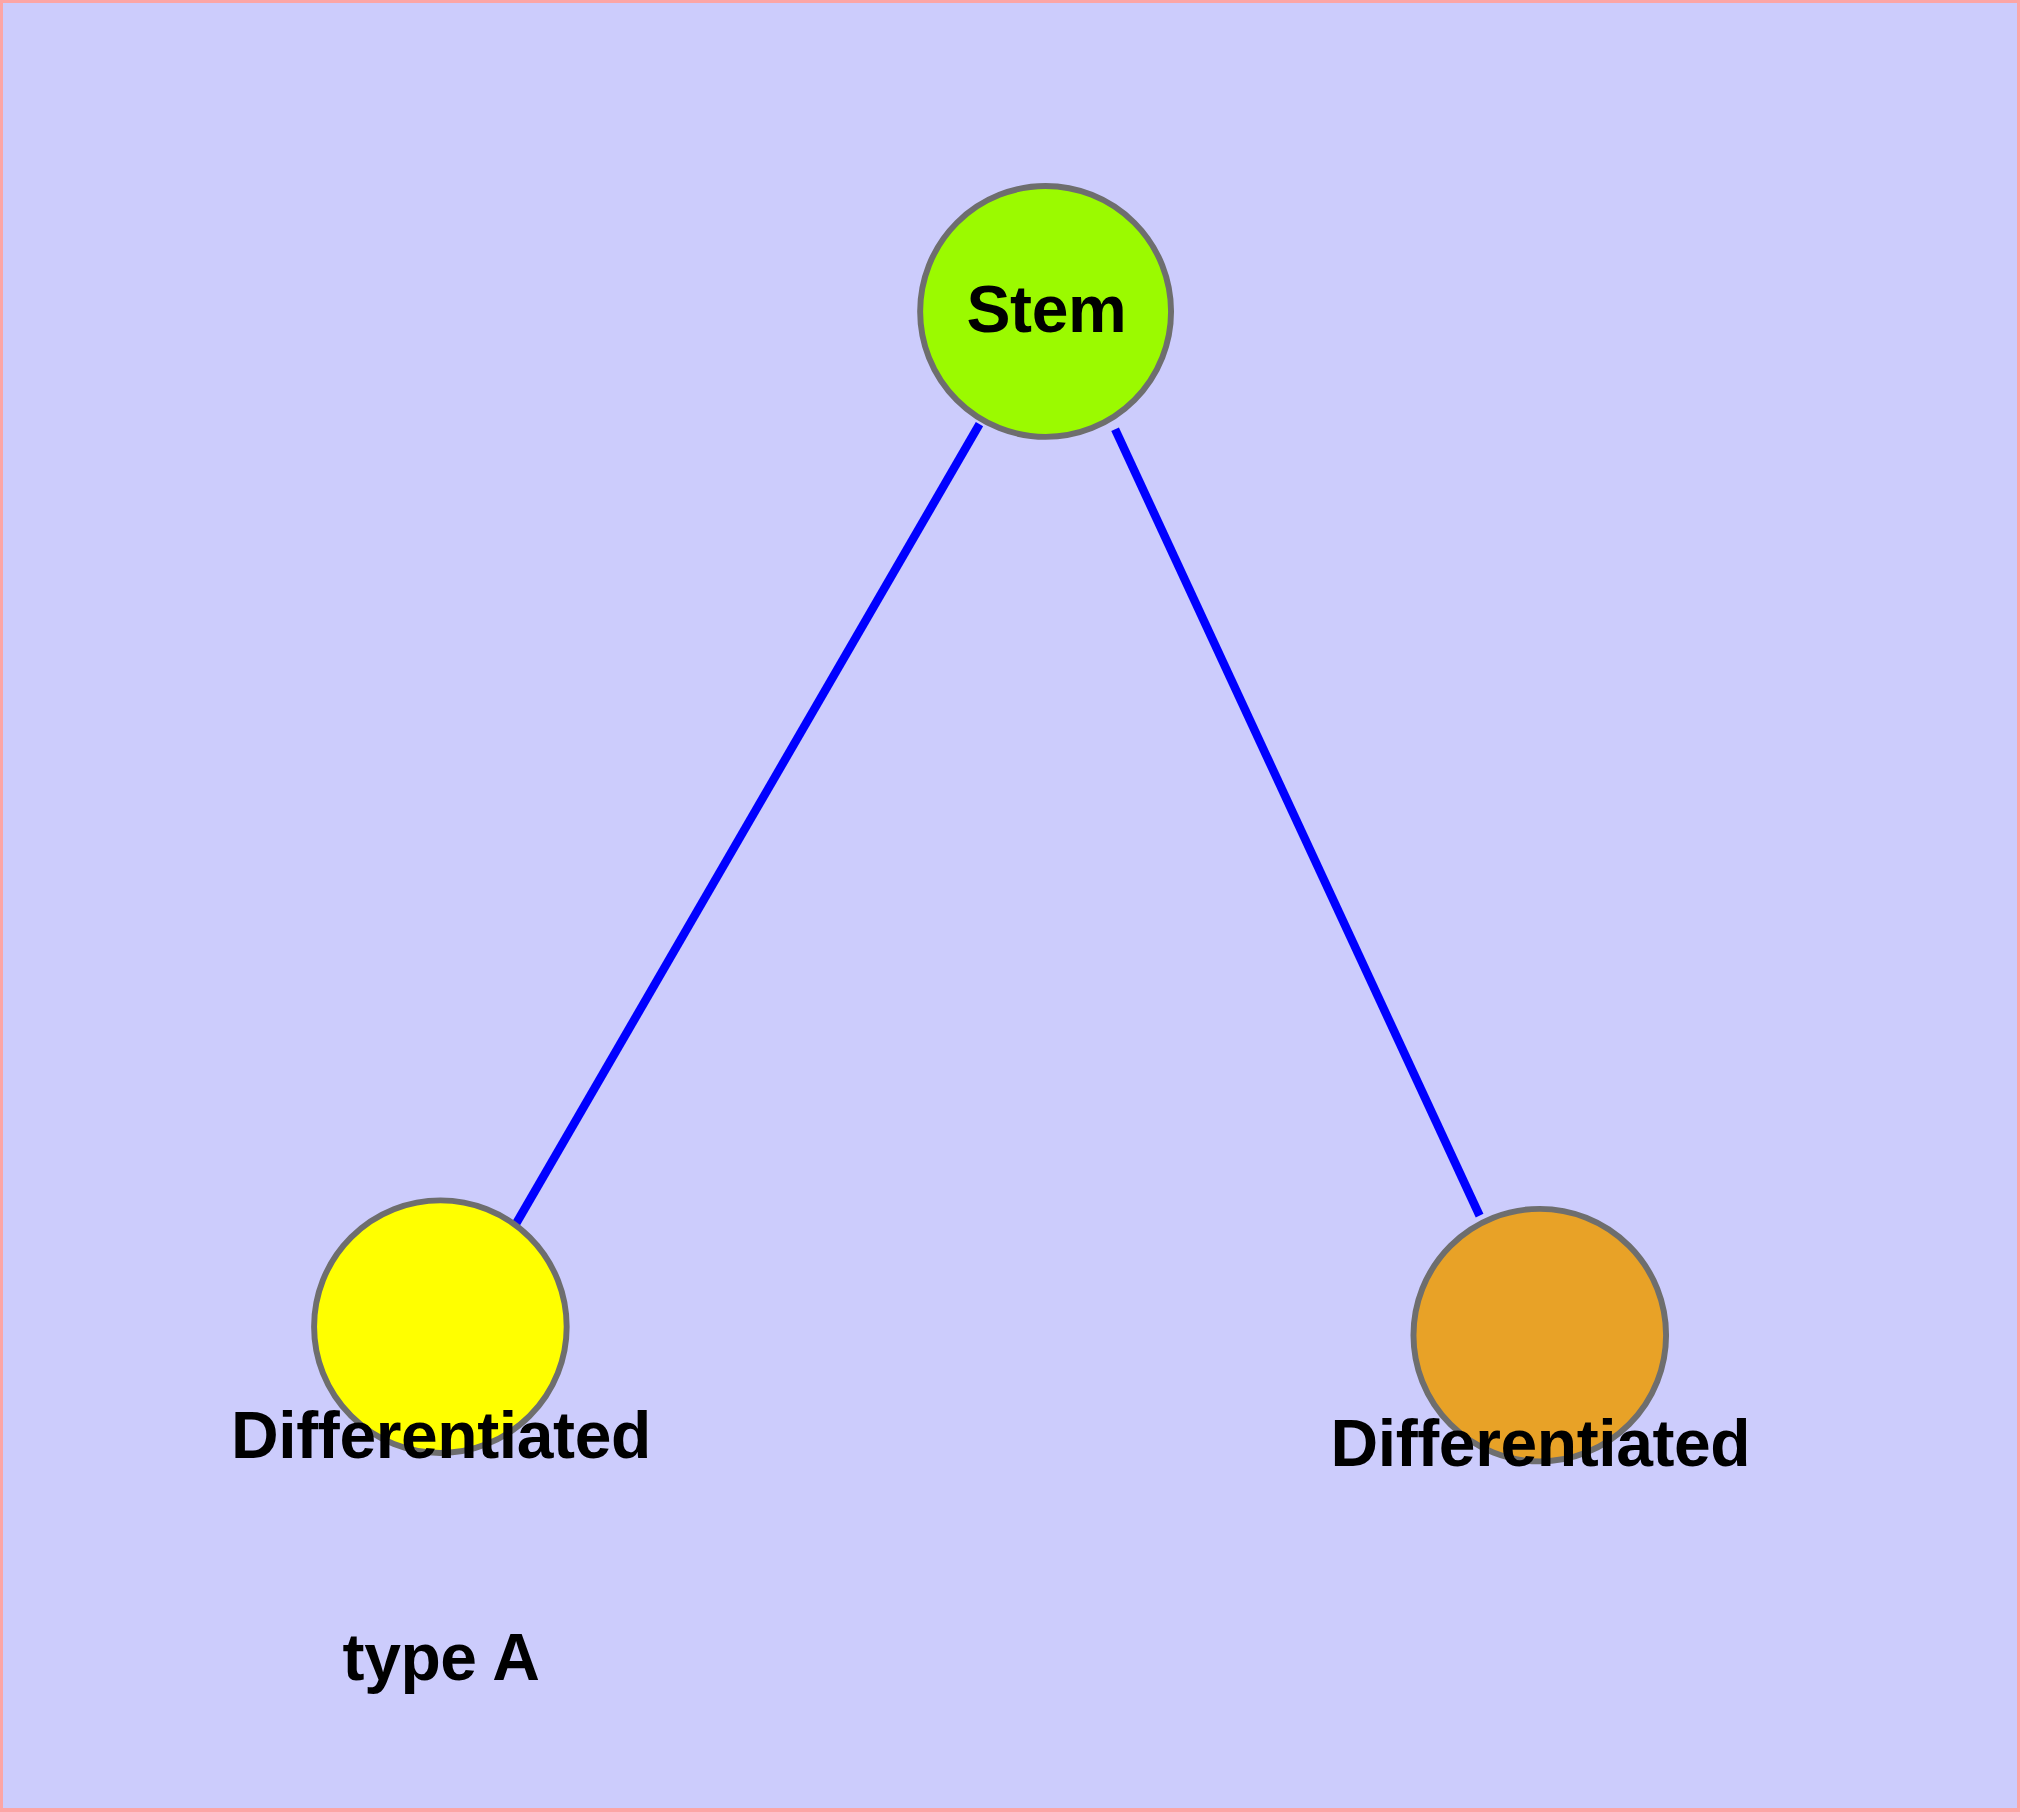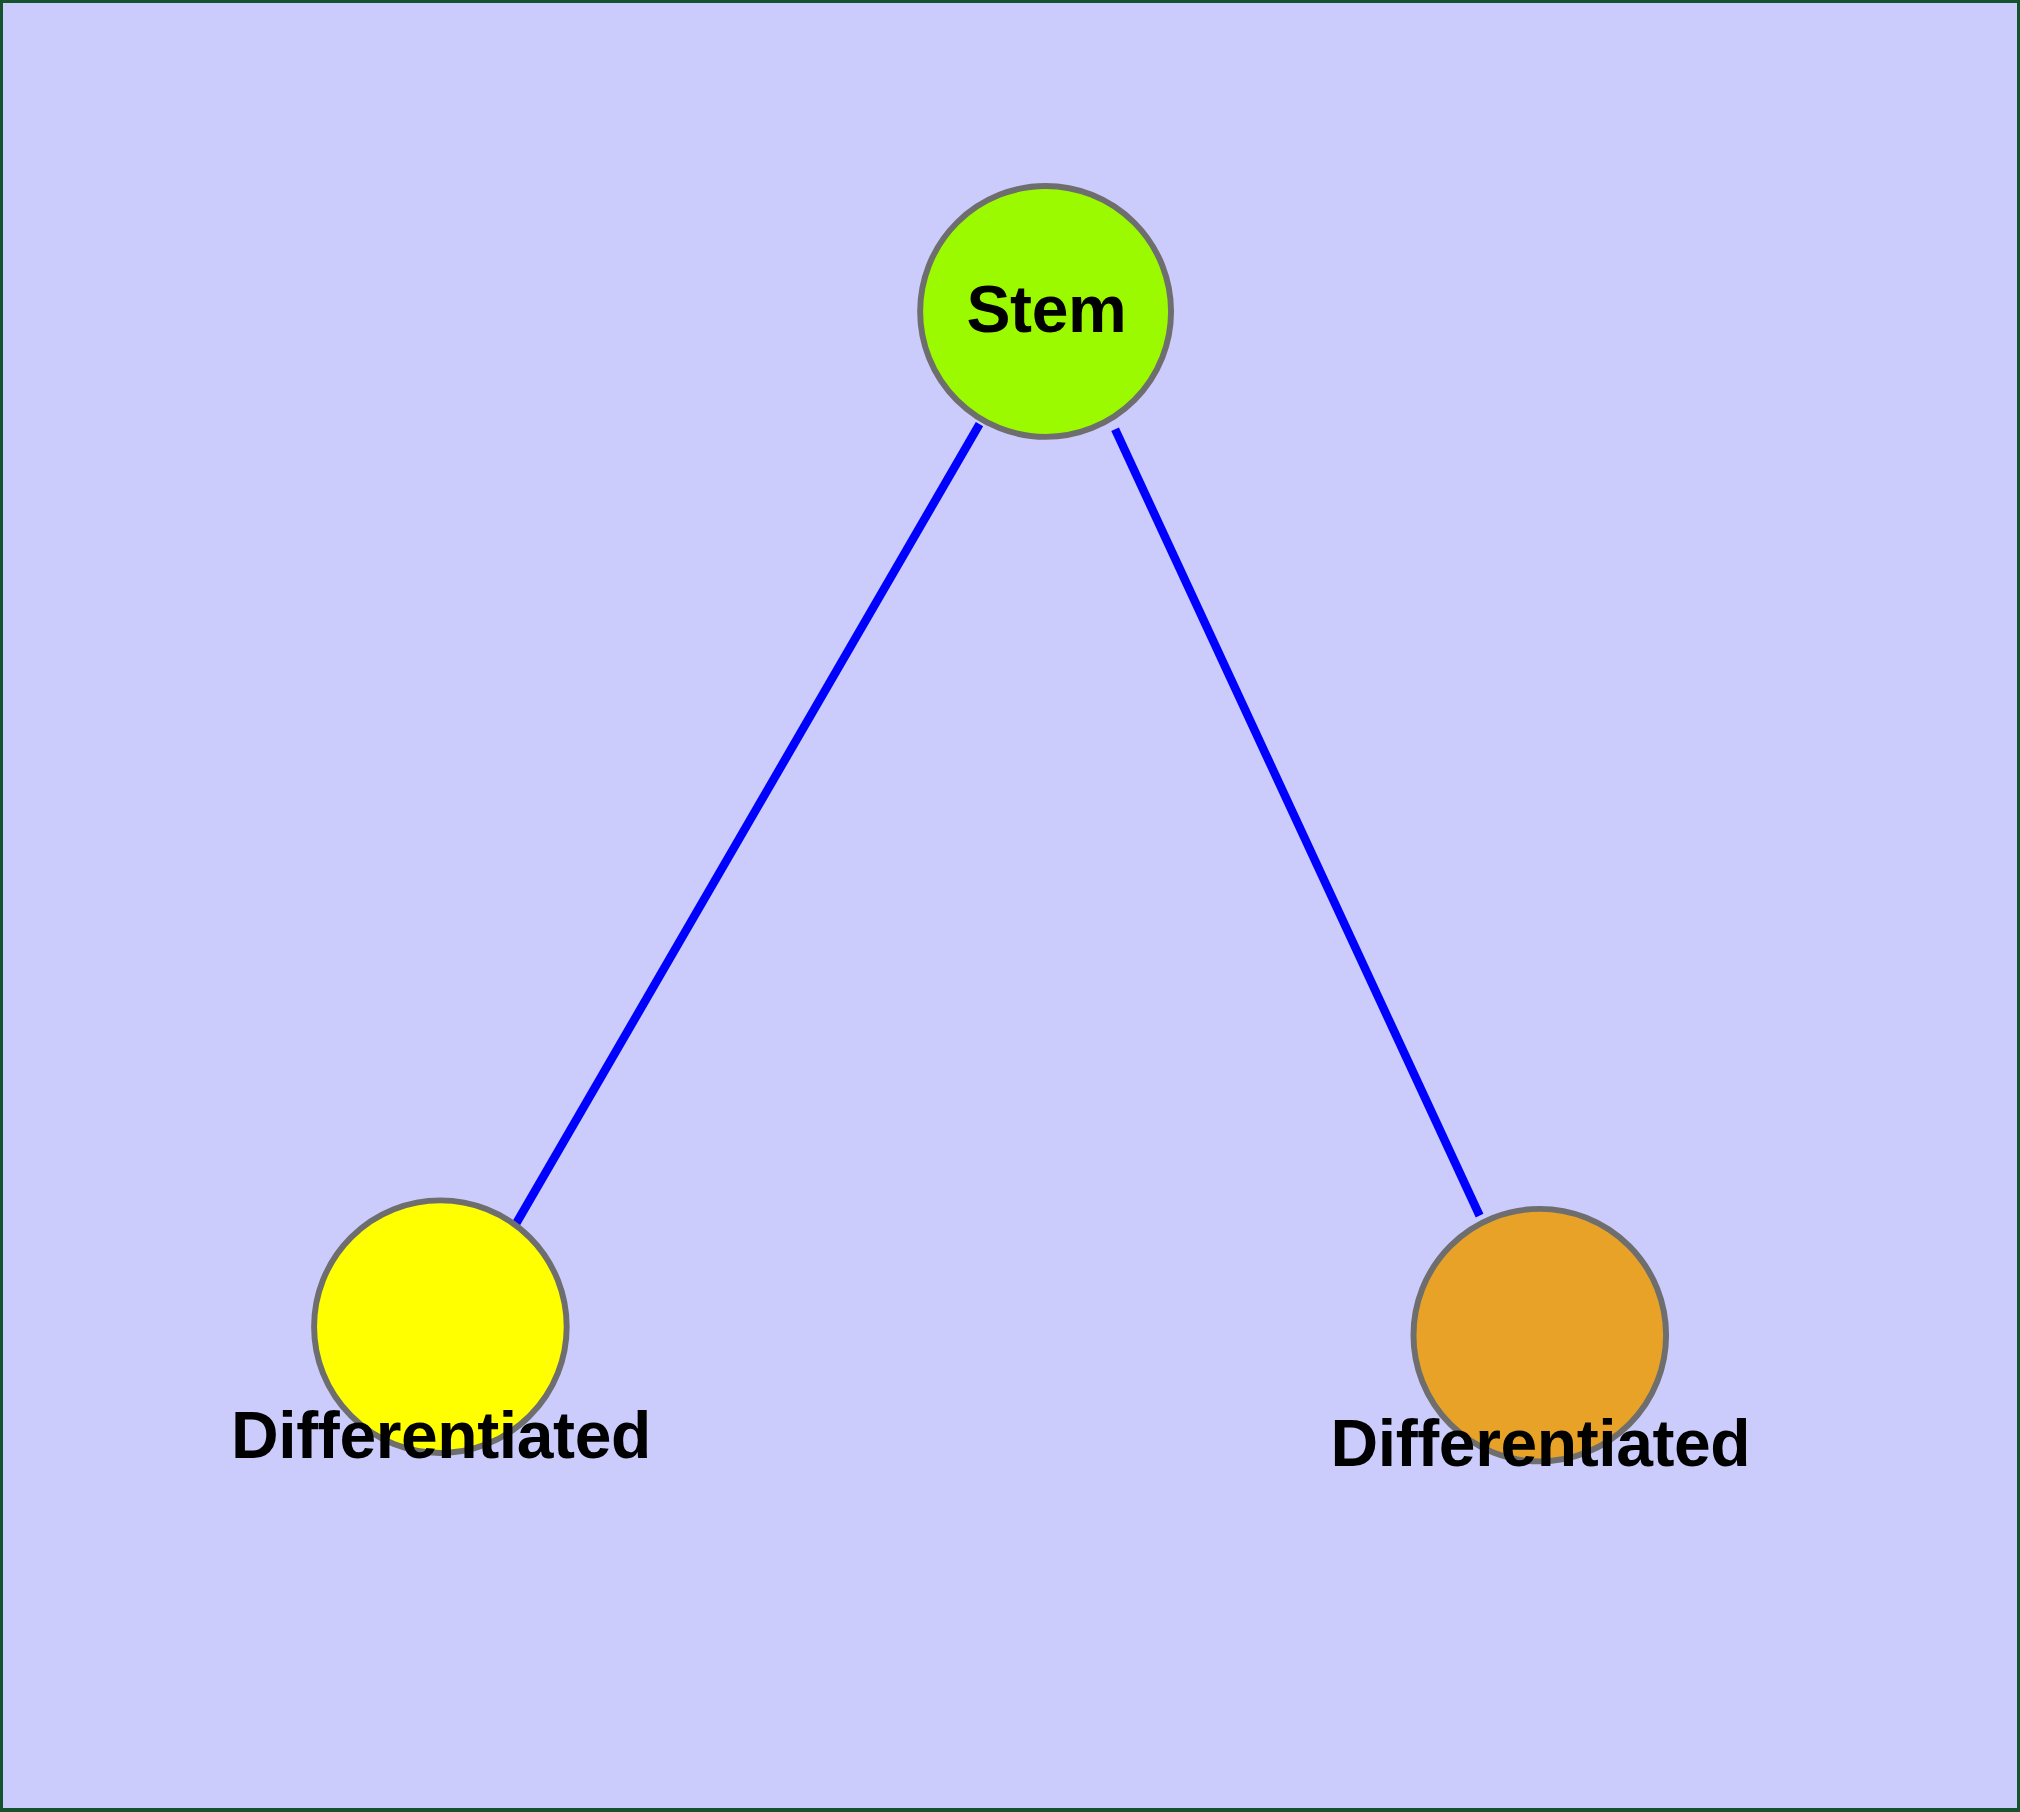--- a/index.html
+++ b/index.html
@@ -4,21 +4,21 @@
 <style>
   html, body {
     margin: 0;
     padding: 0;
     background: #ffffff;
   }
   #canvas {
     position: relative;
     width: 2021px;
     height: 1812px;
-    background: #14532d;
+    background: #fca5a5;
     overflow: hidden;
     font-family: "Liberation Sans", sans-serif;
   }
   #plot-area {
     position: absolute;
     left: 3.4px;
     top: 3.4px;
     width: 2014px;
     height: 1805px;
     background: #ccccfc;
@@ -60,20 +60,21 @@
         <circle cx="1230" cy="364" r="148" fill="#9bfa00" stroke="#6e6e6e" stroke-width="7"></circle>
         <circle cx="516" cy="1562" r="149" fill="#ffff00" stroke="#6e6e6e" stroke-width="7"></circle>
         <circle cx="1813" cy="1572" r="149" fill="#e8a227" stroke="#6e6e6e" stroke-width="7"></circle>
       </g>
     </svg>
 
     <div class="node-label" style="left:619px; top:270px; width:848px; font-size:66px;">Stem</div>
 
     <div class="node-label" style="left:13.6px; top:1248px; width:848px; font-size:66px;">
       <div>Differentiated</div>
+      <div>type A</div>
     </div>
 
     <div class="node-label" style="left:1113px; top:1256px; width:848px; font-size:66px;">
       <div>Differentiated</div>
     </div>
 
   </div>
 </div>
 
 

